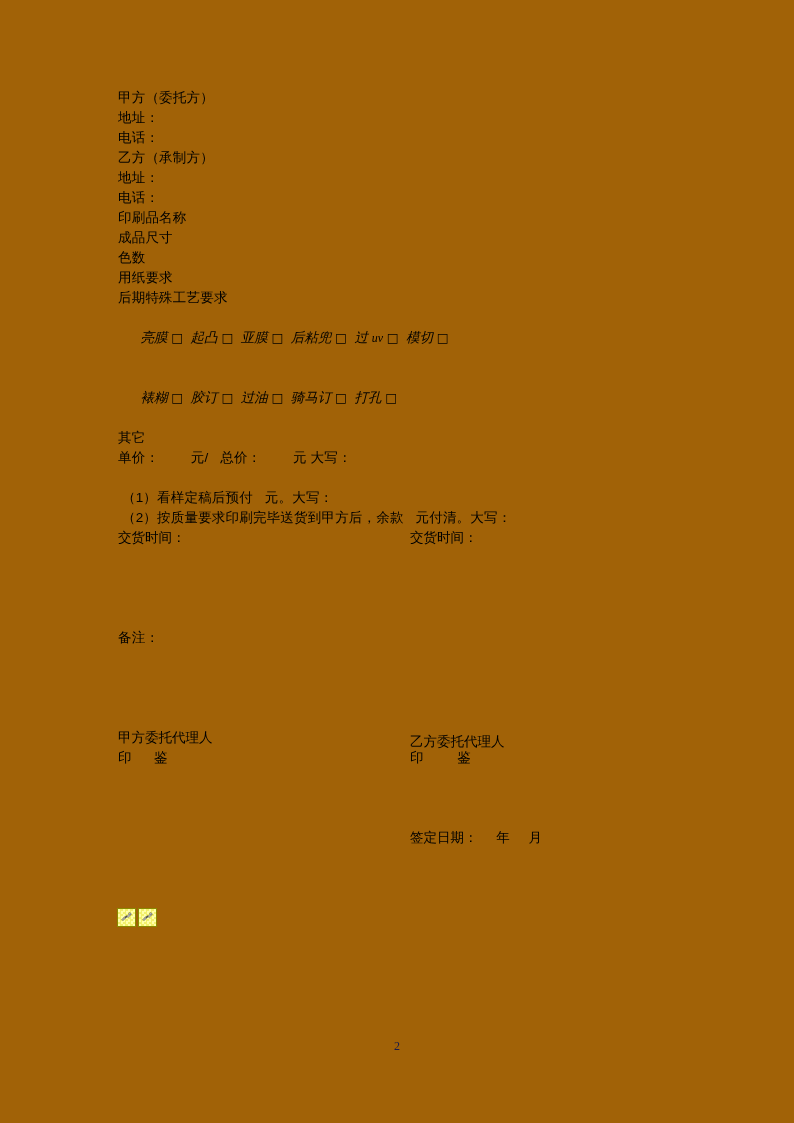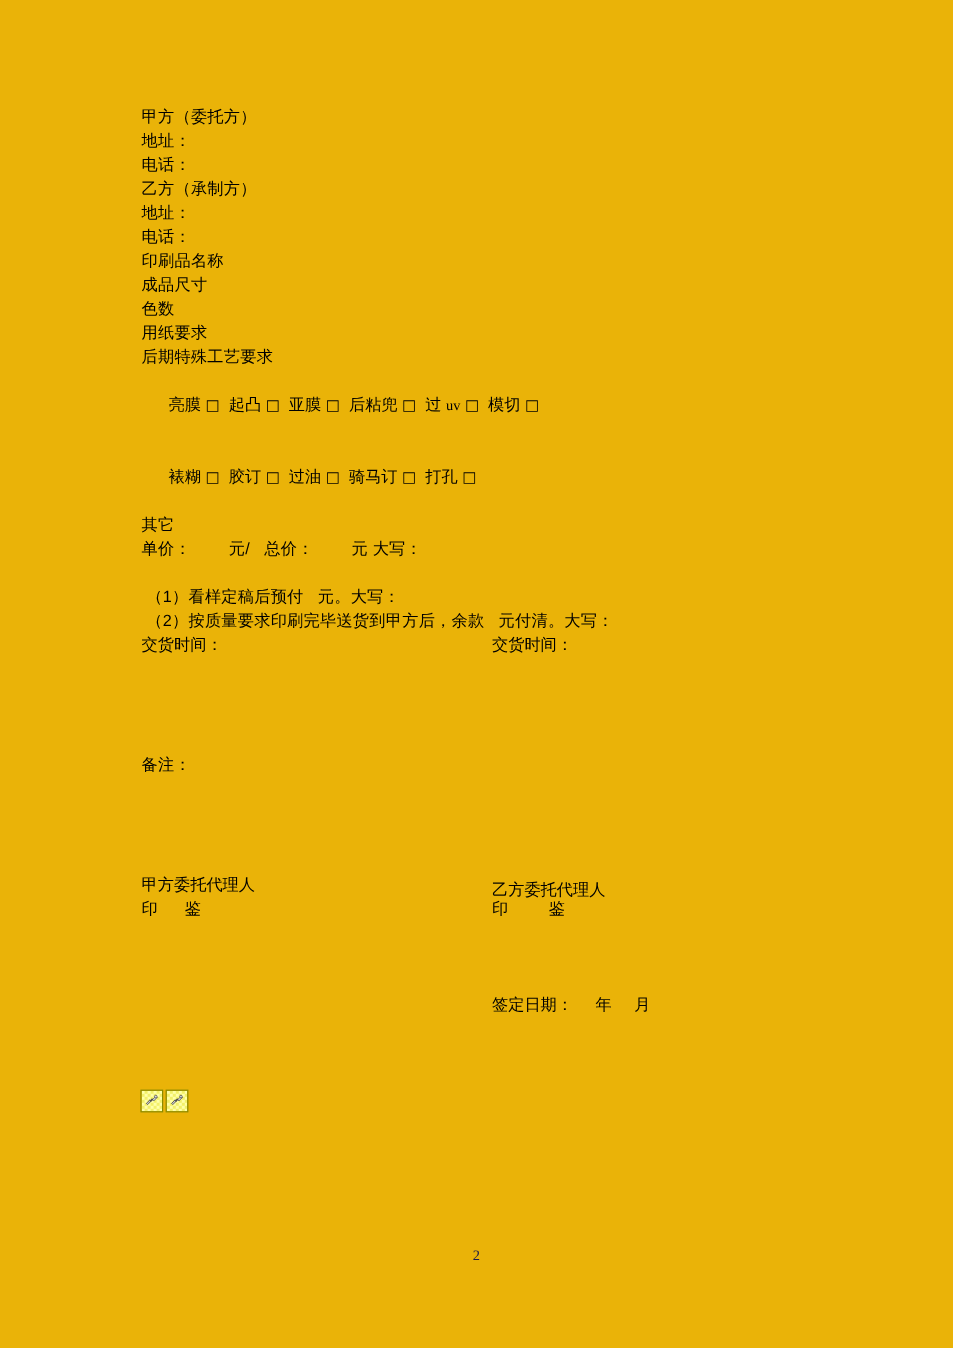--- a/index.html
+++ b/index.html
@@ -7,21 +7,21 @@
     padding: 0;
     background: #ffffff;
   }
   body {
     font-family: "Liberation Sans", "DejaVu Sans", sans-serif;
   }
   .page {
     position: relative;
     width: 794px;
     height: 1123px;
-    background: #eab308;
+    background: #a16207;
     overflow: hidden;
   }
   .doc-body {
     position: absolute;
     left: 118px;
     top: 88px;
     width: 568px;
   }
   .line {
     font-size: 13.5px;
@@ -31,20 +31,21 @@
     letter-spacing: 0.2px;
   }
   .spacer-sm { height: 20px; }
   .spacer-md { height: 40px; }
   .spacer-lg { height: 60px; }
   .opt-row {
     font-size: 13.5px;
     line-height: 20px;
     color: #000000;
     white-space: pre;
+    font-style: italic;
   }
   .opt-row .box {
     font-family: "DejaVu Sans", sans-serif;
     font-size: 12.5px;
   }
   .uv {
     font-family: "Liberation Serif", "DejaVu Serif", serif;
     font-size: 12px;
   }
   .para {

